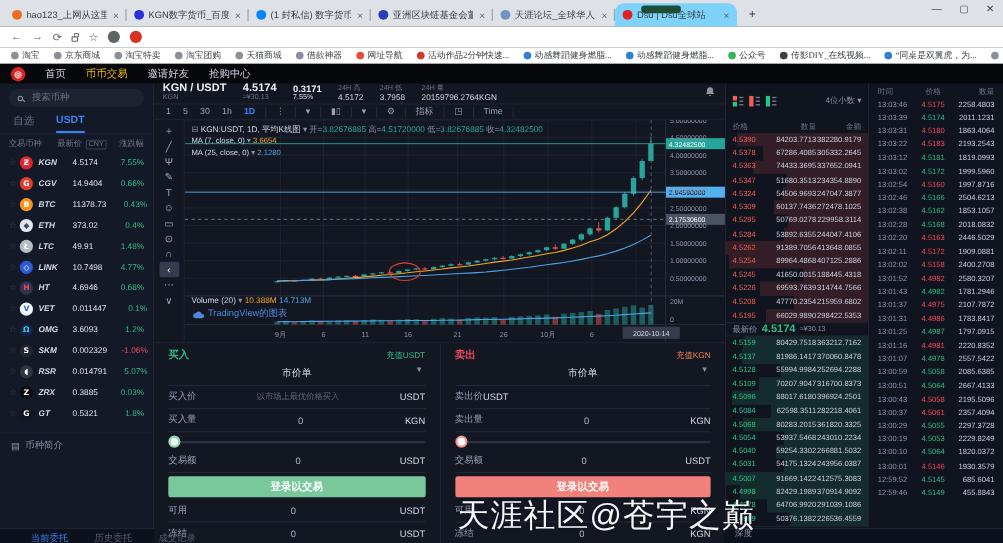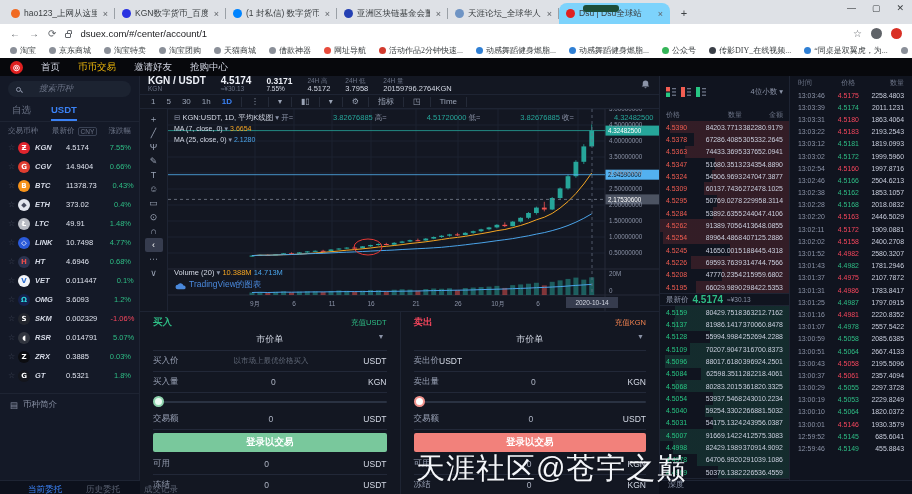--- a/index.html
+++ b/index.html
@@ -41,21 +41,21 @@
   .nav-item { font-size:9.5px; color:#cfd3e0; }
   .nav-item.active { color:#f0b90b; }
   .nav-right { margin-left:auto; display:flex; gap:18px; font-size:9.5px; color:#cfd3e0; align-items:center; }
 
   
   .main { display:flex; height:404px; background:#0d111c; }
 
   
   .sidebar { width:140px; flex:none; background:#141927; border-right:1px solid #1e2433; display:flex; flex-direction:column; }
   .search { margin:5px 8px 4px; height:16px; border-radius:8px; background:#1c2331; display:flex; align-items:center;
-    gap:18px; padding:0 8px; color:#6b7386; font-size:8.5px;font-style:italic; }
+    gap:8px; padding:0 8px; color:#6b7386; font-size:8.5px; }
   .sico { width:5px; height:5px; border:1px solid #8b93a7; border-radius:50%; position:relative; flex:none; }
   .sico:after { content:""; position:absolute; width:3px; height:1px; background:#8b93a7; transform:rotate(45deg); right:-3px; bottom:-1px; }
   .side-tabs { display:flex; gap:20px; padding:3px 12px 0; font-size:9.5px; color:#6b7386; border-bottom:1px solid #1e2433; }
   .side-tab { padding-bottom:4px; }
   .side-tab.active { color:#3b82f6; border-bottom:2px solid #3b82f6; font-weight:bold; }
   .col-heads { display:flex; align-items:center; padding:4px 8px 2px; font-size:7.5px; color:#6b7386; }
   .cny-badge { border:1px solid #3a4254; border-radius:2px; padding:0 2px; margin-left:3px; font-size:6.5px; }
   .col-chg { margin-left:auto; }
   .coin-row { display:grid; grid-template-columns:10px 17px 31px 1fr 37px; align-items:center; padding:0 8px; height:19px; font-size:8px; }
   .star { color:#3f4656; font-size:8px; }
@@ -81,21 +81,21 @@
     font-size:8px; color:#9aa3b5; }
   .tvb { padding:1px 5px; }
   .tvb.active { color:#3b82f6; font-weight:bold; }
   .tvsep { width:1px; height:10px; background:#242a38; margin:0 3px; }
   .chart-wrap { height:202px; position:relative; display:flex; background:#131722; }
   .tools { width:28px; flex:none; border-right:1px solid #1e2433; display:flex; flex-direction:column; align-items:center; padding-top:3px; }
   .tool { width:18px; height:14px; display:flex; align-items:center; justify-content:center; font-size:9px; color:#9aa3b5; }
   .tool.active { background:#363c4e; border-radius:2px; color:#fff; }
   #chart-svg { display:block; }
   .legend { position:absolute; left:34px; top:3px; font-size:7.5px; color:#d5dae6; line-height:11px; white-space:nowrap; }
-  .lg-g { color:#26a69a;margin-left:40px; } .lg-dim { color:#8b93a7; } .lg-o { color:#f5a623; } .lg-b { color:#4aa3e8; }
+  .lg-g { color:#26a69a; } .lg-dim { color:#8b93a7; } .lg-o { color:#f5a623; } .lg-b { color:#4aa3e8; }
   .vol-legend { position:absolute; left:34px; top:159px; font-size:7.5px; color:#d5dae6; white-space:nowrap; }
   .tv-attr { position:absolute; left:34px; top:170px; font-size:8.5px; color:#4a89dc; display:flex; gap:3px; align-items:center; }
 
   .trade-panels { flex:1; display:flex; border-top:1px solid #1e2433; background:#131722; }
   .tpanel { width:50%; padding:3px 13px 4px; display:flex; flex-direction:column; }
   .tpanel + .tpanel { border-left:1px solid #1e2433; }
   .tp-head { display:flex; justify-content:space-between; align-items:center; height:15px; font-size:9.5px; font-weight:bold; }
   .tp-topup { font-size:7.5px; font-weight:normal; }
   .topup-buy { color:#2ebd85; } .topup-sell { color:#f0814f; }
   .tp-select { position:relative; text-align:center; font-size:9px; color:#d5dae6; border-bottom:1px solid #222838; padding:3px 0 4px; }
@@ -188,21 +188,20 @@
       <span>—</span>
       <span>▢</span>
       <span>✕</span>
     </div>
   </div>
   <div class="addrbar">
     <span>←</span>
     <span>→</span>
     <span>⟳</span>
     <span class="lock"></span>
-    <span class="url">dsuex.com/#/center/account/1</span>
     <span style="color:#5f6368;">☆</span>
     <span class="avatar"></span>
     <span class="updot"></span>
   </div>
   <div class="bookmarks" id="bookmarks">
       <span class="bm">
         <span class="bmi" style="background: rgb(138, 143, 152);"></span>
         <span>淘宝</span>
       </span>
       <span class="bm">

